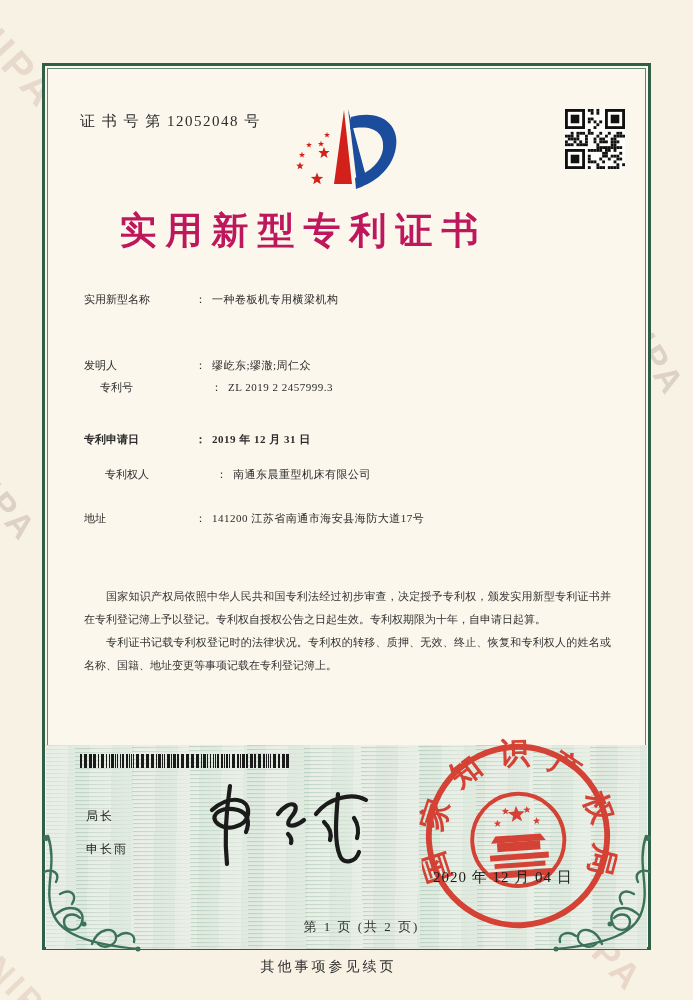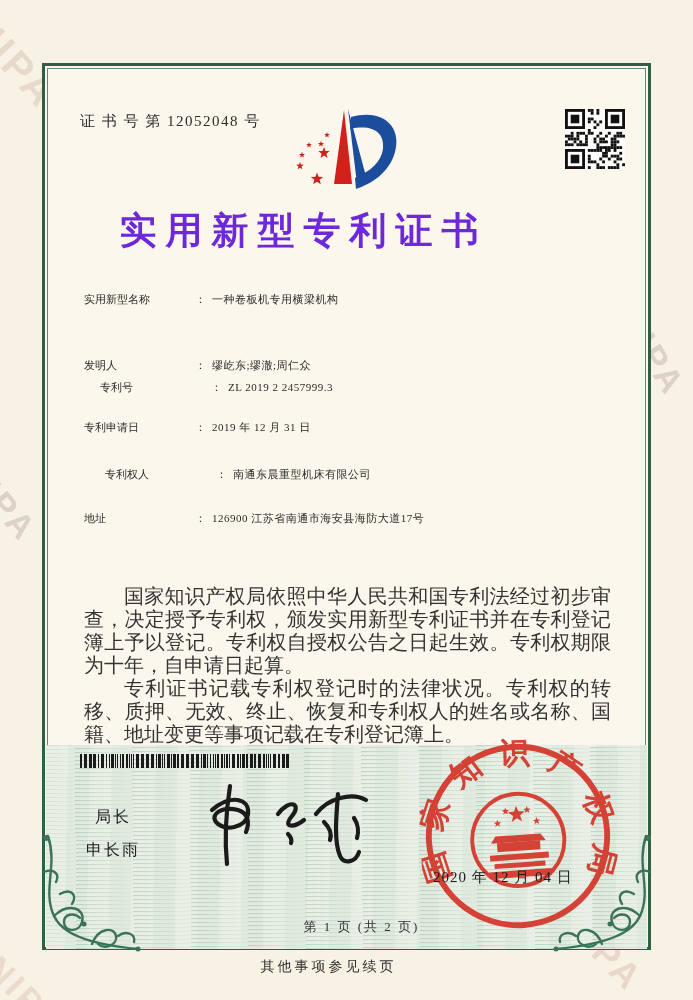--- a/index.html
+++ b/index.html
@@ -22,36 +22,36 @@
   .band{position:absolute;left:46px;top:745px;width:601px;height:204px;
     background-color:#e9efe6;
     background-image:
       repeating-linear-gradient(179deg, rgba(126,170,143,0.38) 0px, rgba(126,170,143,0.05) 1px, rgba(255,255,255,0) 2px, rgba(255,255,255,0) 4px),
       repeating-linear-gradient(91deg, rgba(255,255,255,0) 0 22px, rgba(158,192,170,0.10) 22px 44px);
   }
   .cert-no{position:absolute;left:80px;top:112px;font-size:15px;letter-spacing:1.5px;}
   .qr{position:absolute;left:565px;top:109px;width:60px;height:60px;background:#fdfdfb;}
   .logo{position:absolute;left:278px;top:104px;width:134px;height:100px;}
   .title{position:absolute;left:0;top:206px;width:598px;text-align:center;
-         font-size:37px;font-weight:bold;letter-spacing:9px;text-indent:9px;color:#6d28d9;}
+         font-size:37px;font-weight:bold;letter-spacing:9px;text-indent:9px;color:#be185d;}
   
   .frow{position:absolute;left:84px;font-size:11px;white-space:nowrap;}
   .flabel{display:inline-block;width:110px;text-align:justify;text-align-last:justify;
           vertical-align:bottom;}
   .flabel::after{content:"";display:inline-block;width:100%;}
   .colon{display:inline-block;margin:0 6px 0 1px;}
   .fvalue{letter-spacing:0.5px;}
   .g2{position:absolute;left:268px;top:0;white-space:nowrap;}
   
-  .paras{position:absolute;left:84px;top:585px;width:527px;font-size:20px;
+  .paras{position:absolute;left:84px;top:585px;width:527px;font-size:11px;
          line-height:23px;text-align:justify;color:#333;}
   .paras p{margin:0;text-indent:2em;}
   .barcode{position:absolute;left:80px;top:754px;width:216px;height:14px;}
-  .director{position:absolute;left:86px;top:800px;font-size:16px;line-height:33px;
-            letter-spacing:2px;color:#222;text-align:center;}
+  .director{position:absolute;left:86px;top:800px;font-size:12px;line-height:33px;
+            letter-spacing:2px;color:#222;}
   .signature{position:absolute;left:196px;top:770px;width:186px;height:108px;}
   .seal{position:absolute;left:420px;top:738px;width:196px;height:196px;
         transform:rotate(-4deg);opacity:0.93;}
   .seal-date{position:absolute;left:433px;top:868px;font-size:15px;letter-spacing:1px;
              color:#1d1d1d;white-space:nowrap;}
   .page-info{position:absolute;left:15px;top:918px;width:693px;text-align:center;
              font-size:13px;letter-spacing:2px;color:#333;}
   .footer-note{position:absolute;left:0;top:958px;width:657px;text-align:center;
              font-size:14px;letter-spacing:3px;color:#2f2f2f;}
   .flourish{position:absolute;width:112px;height:124px;}
@@ -223,28 +223,28 @@
 
   <div class="frow" style="top:292px;">
     <span class="flabel">实用新型名称</span><span class="colon">：</span><span class="fvalue">一种卷板机专用横梁机构</span>
   </div>
   <div class="frow" style="top:336px;margin-top:22px;">
     <span class="flabel">发明人</span><span class="colon">：</span><span class="fvalue">缪屹东;缪澈;周仁众</span>
   </div>
   <div class="frow" style="top:380px;margin-left:16px;">
     <span class="flabel">专利号</span><span class="colon">：</span><span class="fvalue">ZL 2019 2 2457999.3</span>
   </div>
-  <div class="frow" style="top:420px;">
+  <div class="frow" style="top:432px;font-weight:bold;">
     <span class="flabel">专利申请日</span><span class="colon">：</span><span class="fvalue">2019 年 12 月 31 日</span>
   </div>
   <div class="frow" style="top:467px;margin-left:21px;">
     <span class="flabel">专利权人</span><span class="colon">：</span><span class="fvalue">南通东晨重型机床有限公司</span>
   </div>
   <div class="frow" style="top:511px;">
-    <span class="flabel">地址</span><span class="colon">：</span><span class="fvalue">126900 江苏省南通市海安县海防大道17号</span>
+    <span class="flabel">地址</span><span class="colon">：</span><span class="fvalue">141200 江苏省南通市海安县海防大道17号</span>
   </div>
 
   <div class="paras">
     <p>国家知识产权局依照中华人民共和国专利法经过初步审查，决定授予专利权，颁发实用新型专利证书并在专利登记簿上予以登记。专利权自授权公告之日起生效。专利权期限为十年，自申请日起算。</p>
     <p>专利证书记载专利权登记时的法律状况。专利权的转移、质押、无效、终止、恢复和专利权人的姓名或名称、国籍、地址变更等事项记载在专利登记簿上。</p>
   </div>
 
   <svg class="barcode" id="barcode" viewBox="0 0 216 14" preserveAspectRatio="none">
       <rect x="0" y="0" width="2" height="14" fill="#1a1a1a"></rect>
       <rect x="4" y="0" width="3" height="14" fill="#1a1a1a"></rect>

